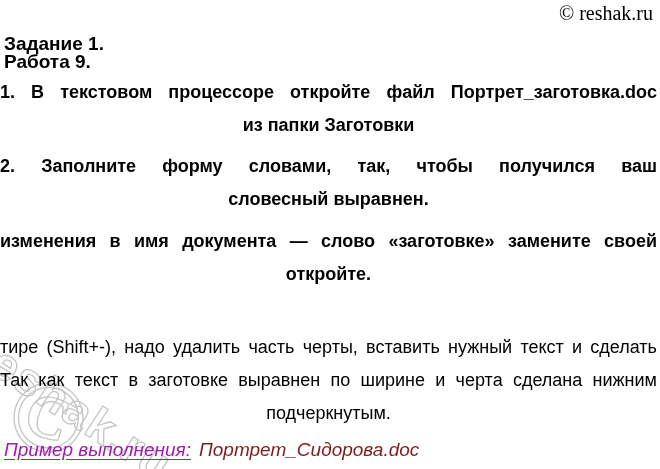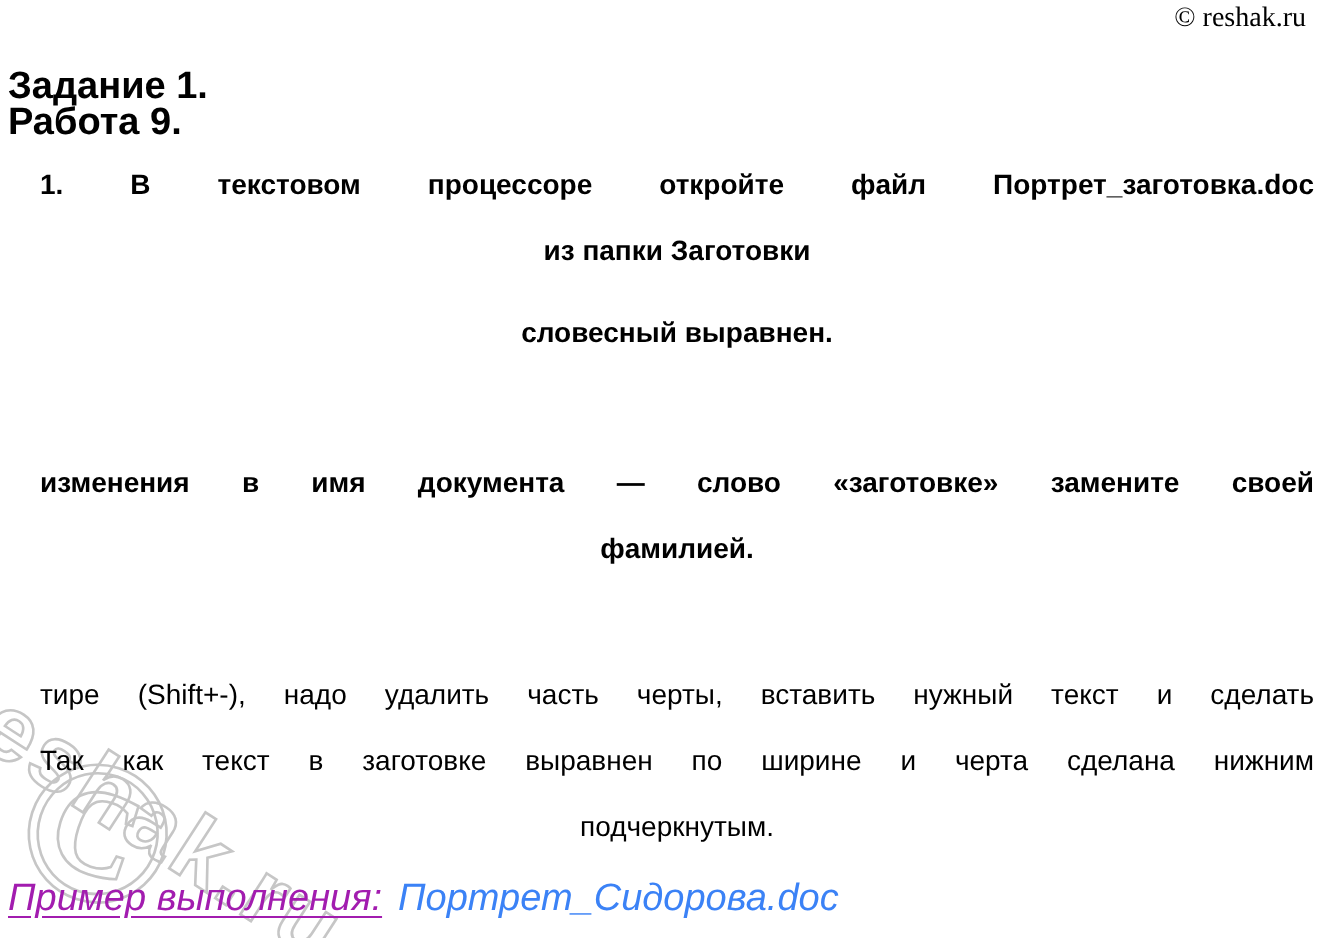--- a/index.html
+++ b/index.html
@@ -21,31 +21,31 @@
     line-height: 24px;
     z-index: 2;
   }
   .work-title { top: 3px; margin-top: 47px; }
   .task-title { top: 32px; }
   .copyright {
     position: absolute;
     top: 2px;
     right: 7px;
     font-family: "Liberation Serif", serif;
-    font-size: 14px;
+    font-size: 20px;
     color: #000000;
     z-index: 2;
   }
   
   .para {
     position: absolute;
-    left: 20px;
+    left: 0;
     right: 3px;
     line-height: 33px;
-    font-size: 14px;
+    font-size: 18px;
     z-index: 2;
   }
   .para.bold { font-weight: 700; }
   .para.p1 { top: 76px; }
   .para.p2 { top: 150px; }
   .para.p3 { top: 225px; }
   .para.note { top: 331px; font-weight: 400; }
   .jl { text-align: justify; text-align-last: justify; }
   .ll { text-align: center; }
   
@@ -58,21 +58,21 @@
     line-height: 26px;
     z-index: 2;
     white-space: nowrap;
   }
   .example .label {
     color: #a21caf;
     text-decoration: underline;
     text-underline-offset: 3px;
   }
   .example .file-link {
-    color: #3b82f6;
+    color: #7f1d1d;
     margin-left: 8px;
     text-decoration: none;
     cursor: pointer;
   }
   
   .wm {
     position: absolute;
     z-index: 1;
     color: transparent;
     -webkit-text-stroke: 1.3px #c6c6c6;
@@ -108,26 +108,27 @@
   <div class="work-title">Работа 9.</div>
   <div class="copyright">© reshak.ru</div>
   <div class="task-title">Задание 1.</div>
 
   <div class="para bold p1">
     <div class="jl">1. В текстовом процессоре откройте файл Портрет_заготовка.doc</div>
     <div class="ll">из папки Заготовки</div>
   </div>
 
   <div class="para bold p2">
+    <div class="jl">2. Заполните форму словами, так, чтобы получился ваш</div>
     <div class="ll">словесный выравнен.</div>
   </div>
 
   <div class="para bold p3">
     <div class="jl">изменения в имя документа — слово «заготовке» замените своей</div>
-    <div class="ll">фамилией.</div>
+    <div class="ll">откройте.</div>
   </div>
 
   <div class="para note">
     <div class="jl">тире (Shift+-), надо удалить часть черты, вставить нужный текст и сделать</div>
     <div class="jl">Так как текст в заготовке выравнен по ширине и черта сделана нижним</div>
     <div class="ll">подчеркнутым.</div>
   </div>
 
   <div class="example">
     <span class="label">Пример выполнения:</span><a class="file-link">Портрет_Сидорова.doc</a>

